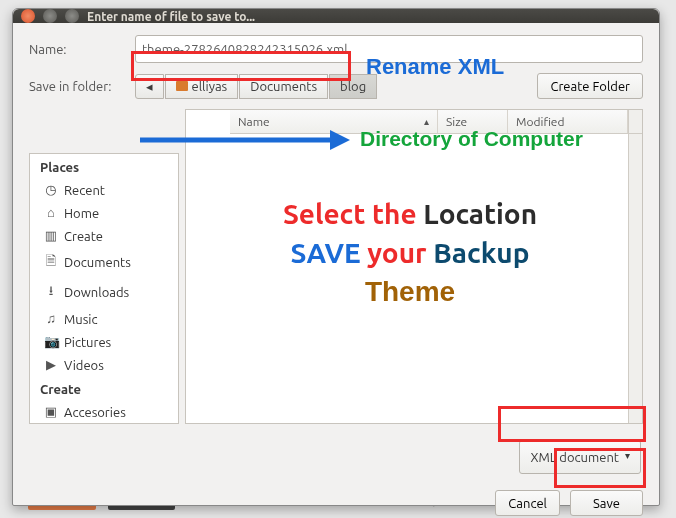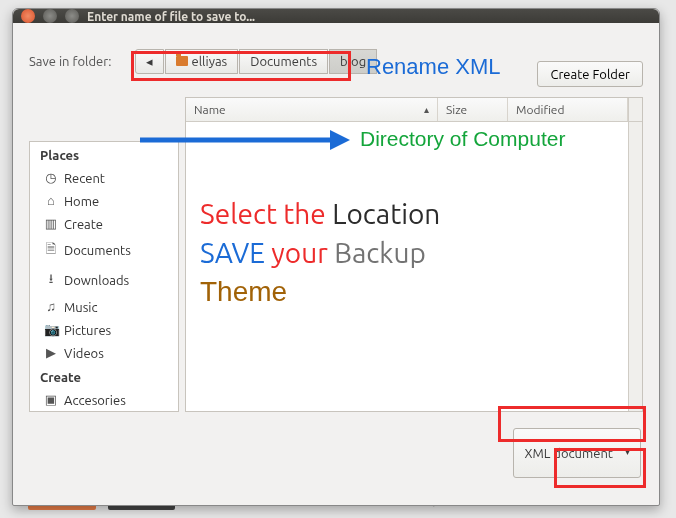--- a/index.html
+++ b/index.html
@@ -13,42 +13,42 @@
   .content { padding: 12px 16px 10px 16px; flex: 1; display: flex; flex-direction: column; gap: 10px; font-size: 13px; color: #3c3c3c; }
   .row { display: flex; align-items: center; gap: 10px; }
   .label { width: 96px; color: #555; }
   .name-input { flex: 1; height: 28px; border: 1px solid #b8b4ad; border-radius: 3px; padding: 0 6px; background: #fff; font-size: 13px; color:#5c5c5c; }
   .breadcrumb { display: flex; gap: 1px; }
   .crumb { border: 1px solid #b8b4ad; background: linear-gradient(#fafafa,#e9e9e6); padding: 4px 10px; font-size: 13px; display:flex; align-items:center; gap:4px; }
   .crumb.first { border-radius: 3px 0 0 3px; padding: 4px 10px; }
   .crumb.last, .crumb.active { background: linear-gradient(#d8d8d4,#cdcdc9); }
   .folder-icon { width:12px; height:10px; background:#d97b2e; border-radius:1px; display:inline-block; position:relative; }
   .folder-icon:before { content:""; position:absolute; top:-3px; left:0; width:5px; height:3px; background:#d97b2e; border-radius:1px 1px 0 0; }
-  .btn { border:1px solid #b8b4ad; background:linear-gradient(#fafafa,#ededea); border-radius:3px; padding:5px 12px; font-size:13px; cursor:default;margin-top:26px; }
+  .btn { border:1px solid #b8b4ad; background:linear-gradient(#fafafa,#ededea); border-radius:3px; padding:5px 12px; font-size:13px; cursor:default; }
   .main-area { display:flex; gap:6px; flex:1; min-height:0; }
   .sidebar { width:150px; border:1px solid #c8c4bd; background:#fff; overflow:auto;margin-top:44px; }
   .side-head { font-weight:bold; padding:6px 10px 4px; font-size:13px; }
   .side-item { padding:4px 10px 4px 14px; display:flex; align-items:center; gap:6px; font-size:13px; color:#333; }
   .ico { width:14px; text-align:center; color:#555; }
   .filepane { flex:1; border:1px solid #c8c4bd; background:#fff; display:flex; flex-direction:column; position:relative; }
-  .cols { display:flex; border-bottom:1px solid #d0ccc5; font-size:12px; color:#555; background:linear-gradient(#fafafa,#efefec); }
+  .cols { display:flex; border-bottom:1px solid #d0ccc5; font-size:12px; color:#555; background:linear-gradient(#fafafa,#efefec);margin-left:44px; }
   .col { padding:5px 8px; border-right:1px solid #d8d4cd; }
   .col.name { flex:1; display:flex; align-items:center; justify-content:space-between; }
   .col.size { width:70px; }
   .col.mod { width:120px; }
   .scrollbar { width:14px; background:#f0efec; border-left:1px solid #d0ccc5; }
   .filepane-body { flex:1; display:flex; }
   .listarea { flex:1; position:relative; }
   .filetype-row { display:flex; justify-content:flex-end; padding:6px 2px 0; }
-  .filetype-btn { border:1px solid #b8b4ad; background:linear-gradient(#fafafa,#ededea); border-radius:3px; padding:17px 10px; font-size:13px; display:flex; gap:12px; }
+  .filetype-btn { border:1px solid #b8b4ad; background:linear-gradient(#fafafa,#ededea); border-radius:3px; padding:9px 10px; font-size:13px; display:flex; gap:6px; }
   .actions { display:flex; justify-content:flex-end; gap:10px; padding-top:6px; }
   
   .annot { position:absolute; pointer-events:none; font-family: "Arial Black", sans-serif; font-weight:900; }
   .red-box { border:3px solid #ed2b2b; position:absolute; pointer-events:none; }
-  .ann-text { font-family: "Arial Black","Segoe UI Black",sans-serif; font-weight:400; }
+  .ann-text { font-family: "Arial Black","Segoe UI Black",sans-serif; font-weight:700;text-align:center; }
   .tri { font-size:10px; }
   
   .backdrop { position:absolute; left:28px; top:490px; display:flex; gap:12px; align-items:center; }
   .bd-btn { font-size:11px; padding:4px 8px; border-radius:2px; }
   .bd-orange { background:#e66a2c; color:#fff; opacity:.85; }
   .bd-dark { background:#444; color:#ddd; }
   .gear { color:#777; font-size:16px; margin-left:240px; }
 </style>
 </head>
 <body>
@@ -61,20 +61,24 @@
 
 <div class="window">
   <div class="titlebar">
     <span class="tb-btn tb-close"></span>
     <span class="tb-btn tb-min"></span>
     <span class="tb-btn tb-max"></span>
     <span>Enter name of file to save to...</span>
   </div>
 
   <div class="content">
+    <div class="row">
+      <span class="label">Name:</span>
+      <input class="name-input" value="theme-2782640828242315026.xml" style="">
+    </div>
 
     <div class="row">
       <span class="label">Save in folder:</span>
       <div class="breadcrumb">
         <span class="crumb first">◂</span>
         <span class="crumb">
             <span class="folder-icon"></span>
             <span>elliyas</span>
           </span>
         <span class="crumb">Documents</span>
@@ -164,19 +168,19 @@
   <line x1="0" y1="12" x2="190" y2="12" stroke="#1b6bd6" stroke-width="5"></line>
   <polygon points="190,2 210,12 190,22" fill="#1b6bd6"></polygon>
 </svg>
 <span class="annot ann-text" style="left:360px; top:127px; color:#14a53b; font-size:21px;">Directory of Computer</span>
 
 <div class="annot" style="left:200px; top:195px; width:420px; line-height:1.35;">
   <div class="ann-text" style="font-size:28px;">
     <span style="color:#ed2b2b">Select the </span><span style="color:#2c2c2c">Location</span>
   </div>
   <div class="ann-text" style="font-size:28px;">
-    <span style="color:#1b6bd6">SAVE </span><span style="color:#ed2b2b">your </span><span style="color:#737373">Backup</span>
+    <span style="color:#1b6bd6">SAVE </span><span style="color:#ed2b2b">your </span><span style="color:#0c4a6e">Backup</span>
   </div>
   <div class="ann-text" style="font-size:28px; color:#a16207">Theme</div>
 </div>
 
 <div class="red-box" style="left:498px; top:406px; width:148px; height:36px;"></div>
 <div class="red-box" style="left:554px; top:448px; width:92px; height:40px;"></div>
 
 </body></html>

